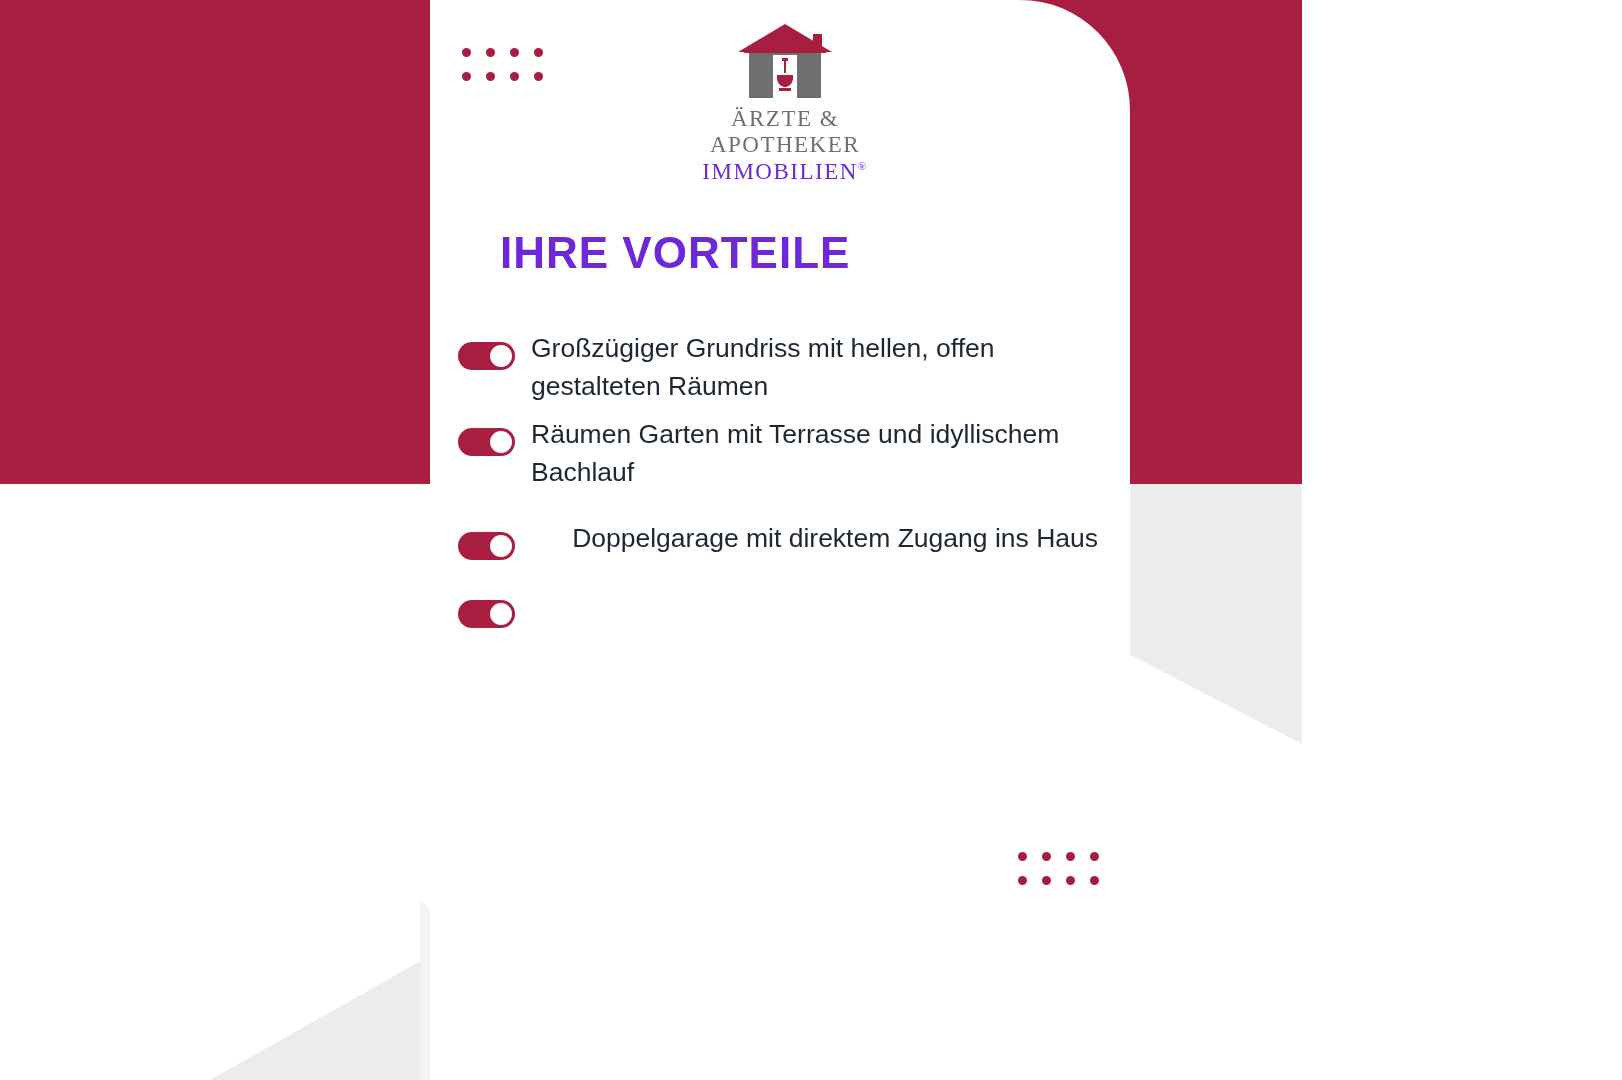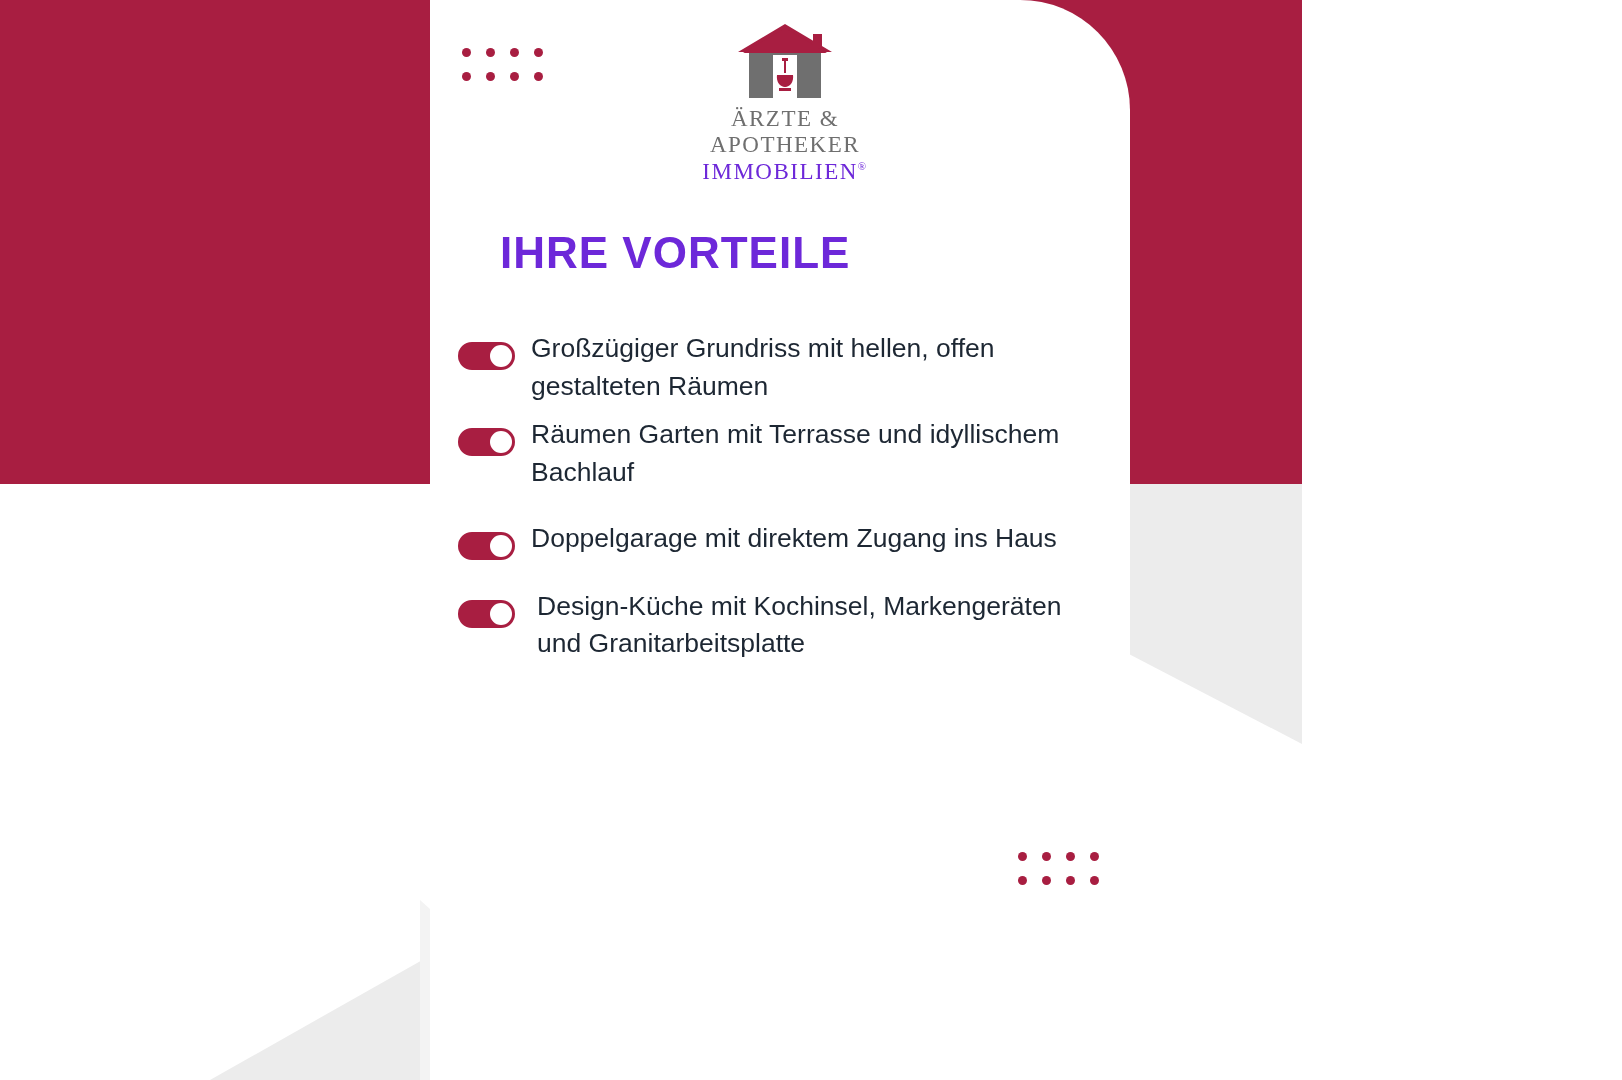--- a/index.html
+++ b/index.html
@@ -157,20 +157,21 @@
     top: 330px;
     width: 640px;
   }
   .benefit {
     display: flex;
     align-items: flex-start;
     margin-bottom: 10px;
   }
   .benefit.gap-extra {
     margin-top: 28px;
+    justify-content: space-between;
   }
   .toggle {
     flex: 0 0 auto;
     width: 57px;
     height: 28px;
     border-radius: 14px;
     background: #A81E41;
     position: relative;
     margin-top: 12px;
     margin-right: 16px;
@@ -275,18 +276,17 @@
       <span class="toggle">
           <span class="knob"></span>
         </span>
       <span class="benefit-text">Doppelgarage mit direktem Zugang ins Haus</span>
     </div>
 
     <div class="benefit gap-extra">
       <span class="toggle">
           <span class="knob"></span>
         </span>
-      <span class="benefit-text indent">Design-Küche mit Kochinsel, Markengeräten und Granitarbeitsplatte</span>
     </div>
 
   </div>
 
 </div>
 
 </body></html>

